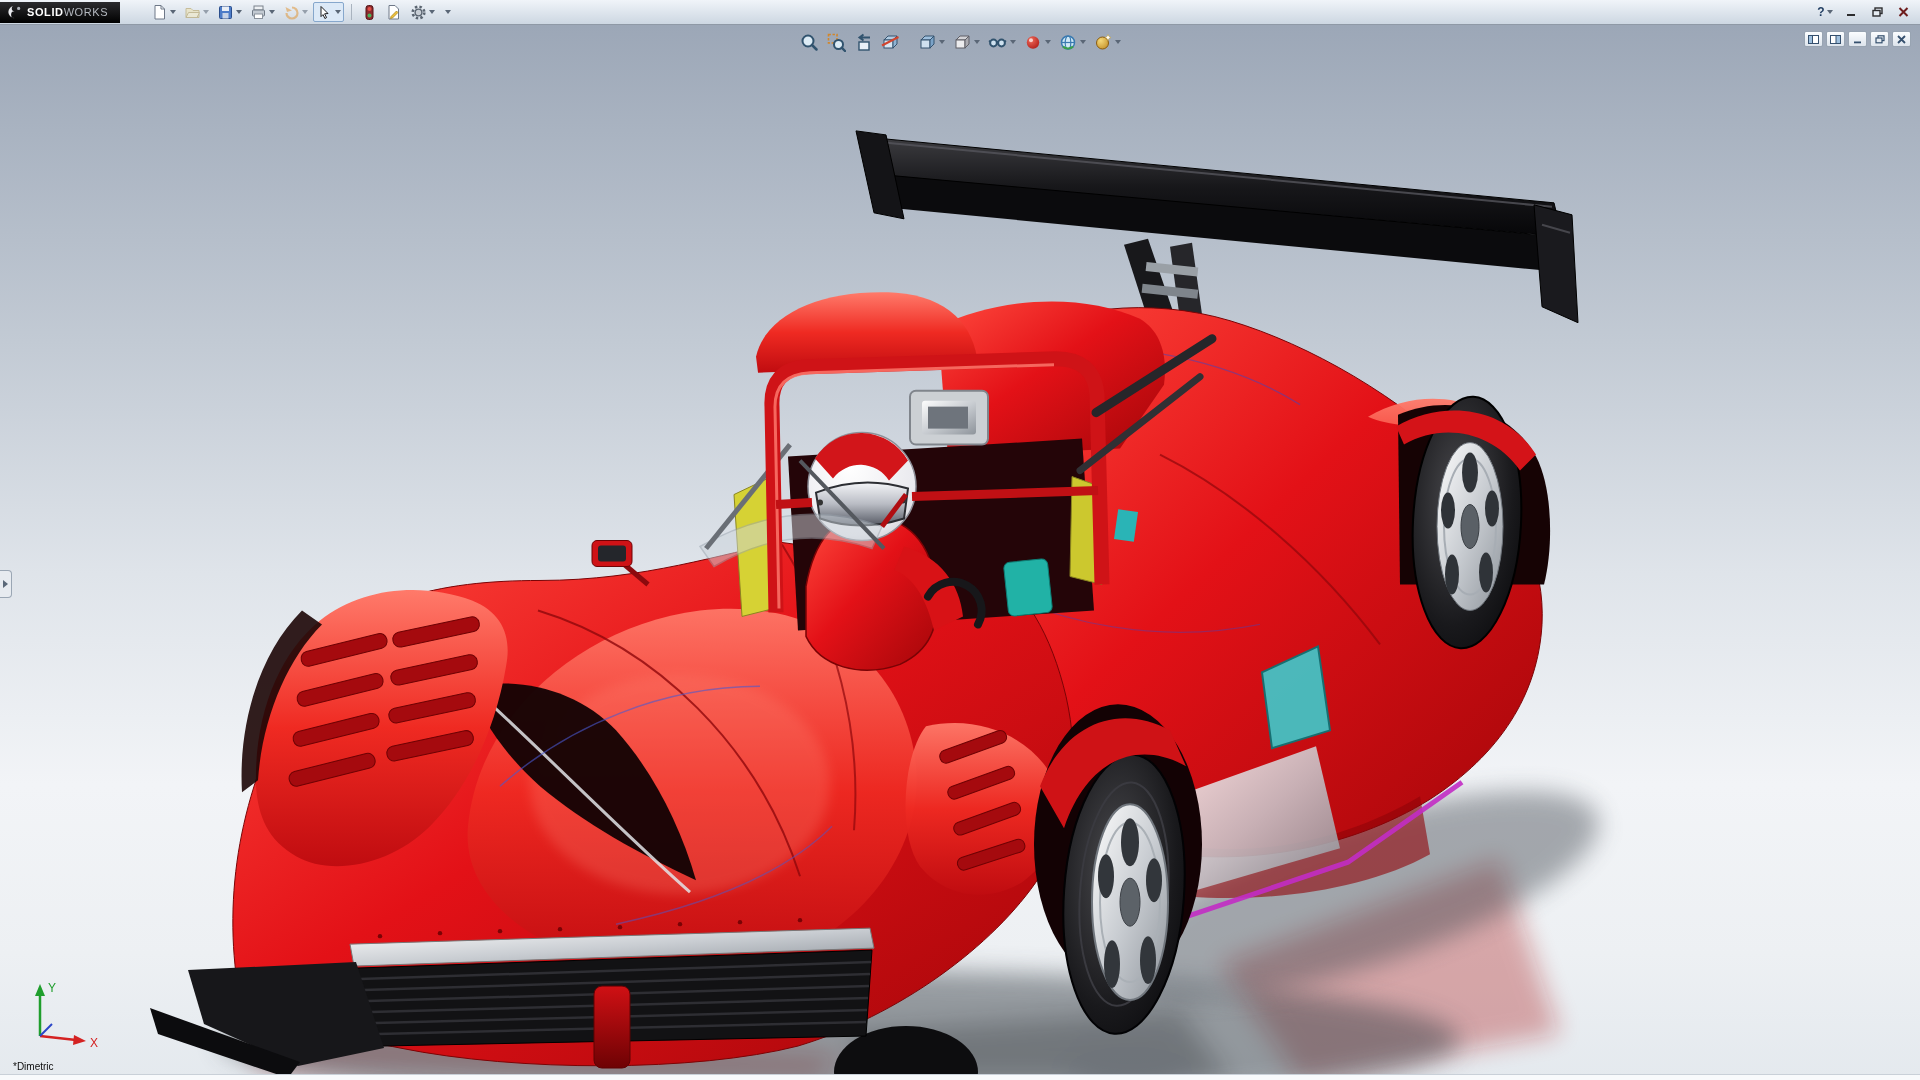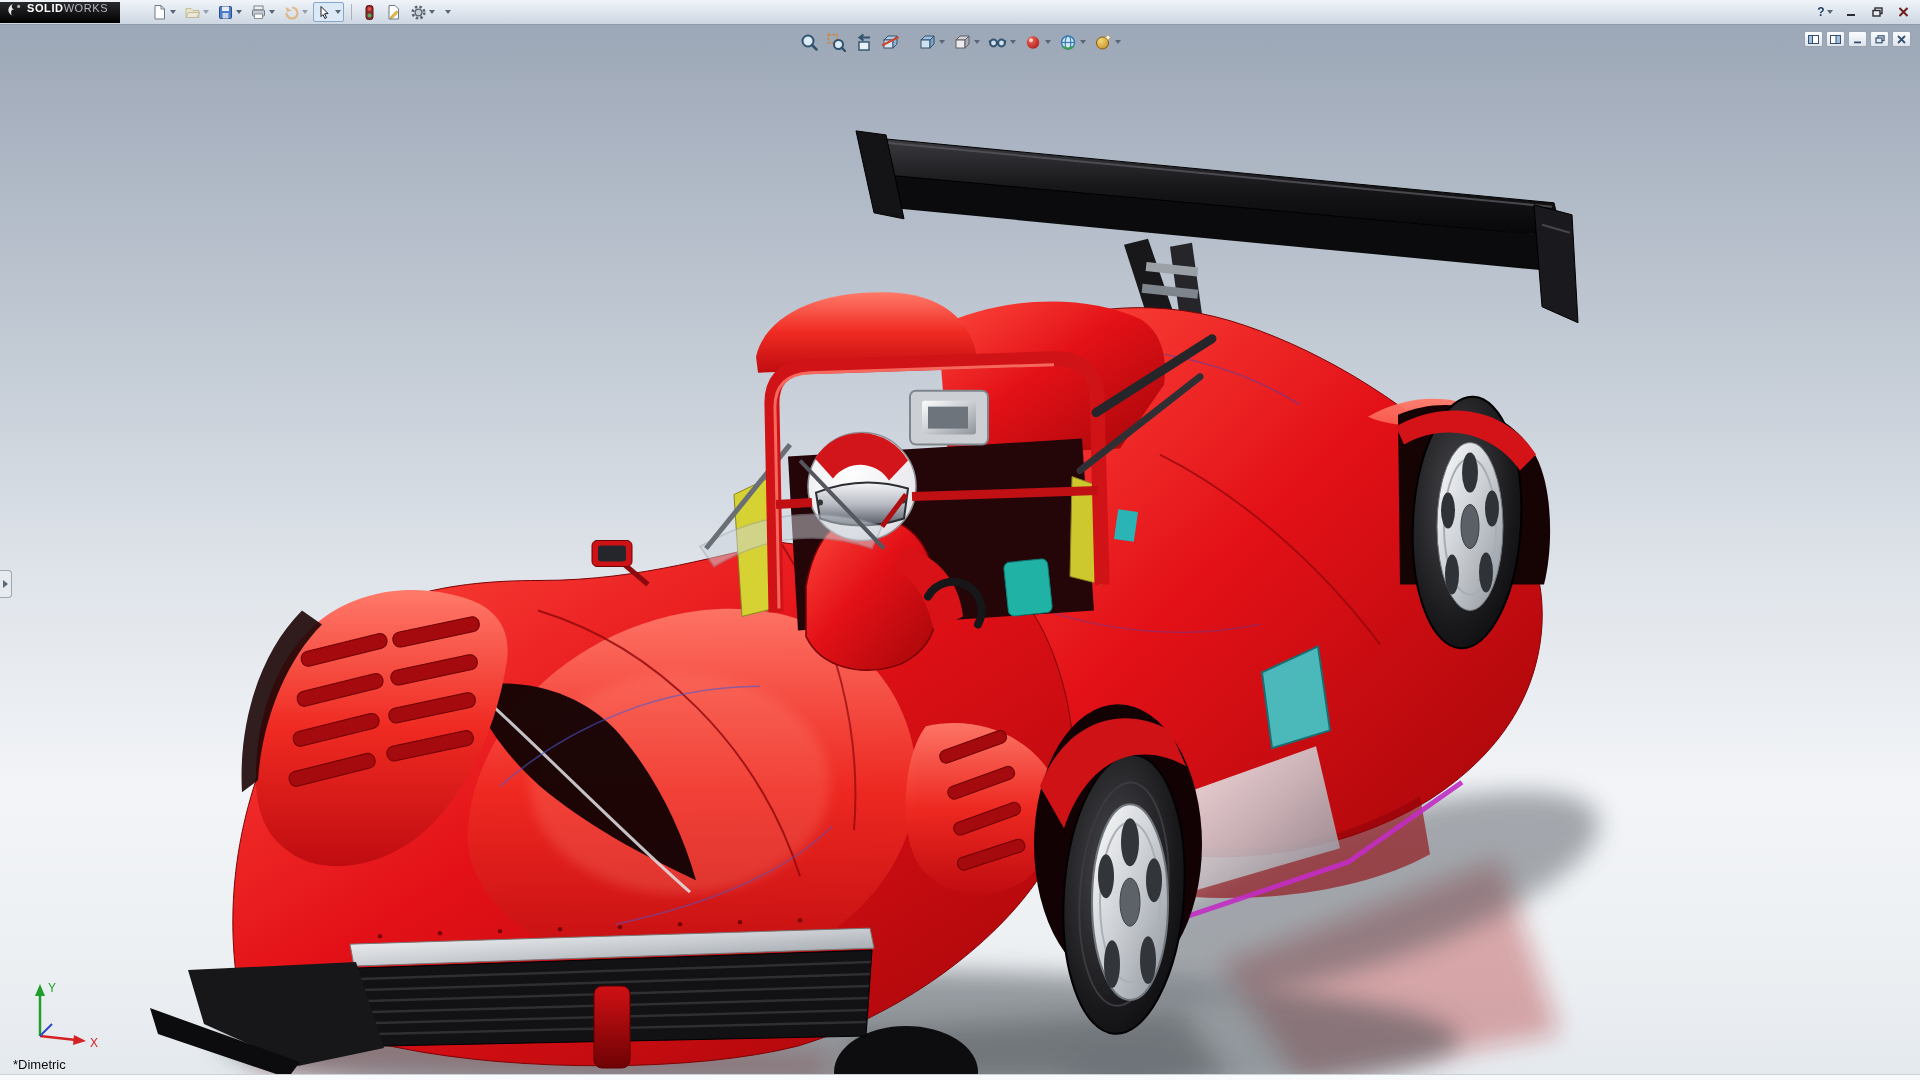--- a/index.html
+++ b/index.html
@@ -2,21 +2,21 @@
 <html><head>
 <meta charset="utf-8">
 <style>
   html,body{margin:0;padding:0;width:1920px;height:1080px;overflow:hidden;
     font-family:"Liberation Sans","DejaVu Sans",sans-serif;-webkit-font-smoothing:antialiased;}
   #app{width:1920px;height:1080px;display:flex;flex-direction:column;background:#dfe5ec;}
 
   
   .titlebar{height:24px;flex:0 0 24px;display:flex;align-items:center;position:relative;
     background:linear-gradient(#f0f4f9,#cdd7e2);border-bottom:1px solid #8f99a6;}
-  .logo{height:21px;display:flex;gap:4px;padding:0 12px 0 6px;
+  .logo{height:21px;display:flex;align-items:center;gap:4px;padding:0 12px 0 6px;
     background:linear-gradient(#2b2b2e,#000);}
   .brand{font-size:11px;letter-spacing:.6px;color:#fff;white-space:nowrap;}
   .brand b{font-weight:bold;color:#fff;}
   .brand span{font-weight:normal;color:#b4b8bf;}
   .main-toolbar{display:flex;align-items:center;margin-left:28px;gap:2px;z-index:2;}
   .tbtn{display:flex;align-items:center;height:20px;padding:0 2px;border:1px solid transparent;
     border-radius:2px;background:transparent;cursor:default;}
   .tbtn.active{background:#dce9f7;border-color:#86a7cc;}
   .tbtn.dim{opacity:.55;}
   .dd{width:0;height:0;border-left:3px solid transparent;border-right:3px solid transparent;
@@ -44,21 +44,21 @@
   .dbtn{width:19px;height:16px;display:flex;align-items:center;justify-content:center;
     background:linear-gradient(#fbfdff,#dde4ec);border:1px solid #98a4b2;border-radius:2px;padding:0;}
 
   .panel-tab{position:absolute;left:0;top:545px;width:11px;height:26px;
     background:#e7ebf0;border:1px solid #9aa6b4;border-left:none;border-radius:0 4px 4px 0;
     display:flex;align-items:center;justify-content:center;}
   .panel-tab .tri{width:0;height:0;border-top:4px solid transparent;border-bottom:4px solid transparent;
     border-left:5px solid #5a6878;}
 
   .triad{position:absolute;left:14px;bottom:28px;}
-  .view-label{position:absolute;left:13px;bottom:8px;font-size:13px;color:#0c0c0c;}
+  .view-label{position:absolute;left:13px;bottom:8px;font-size:10px;color:#0c0c0c;}
 
   .bottom-strip{position:absolute;left:0;right:0;bottom:0;height:5px;background:#f8fafc;border-top:1px solid #c9d0d8;}
 </style>
 </head>
 <body>
 
 <div id="app">
 
   <header class="titlebar">
     <div class="logo">

